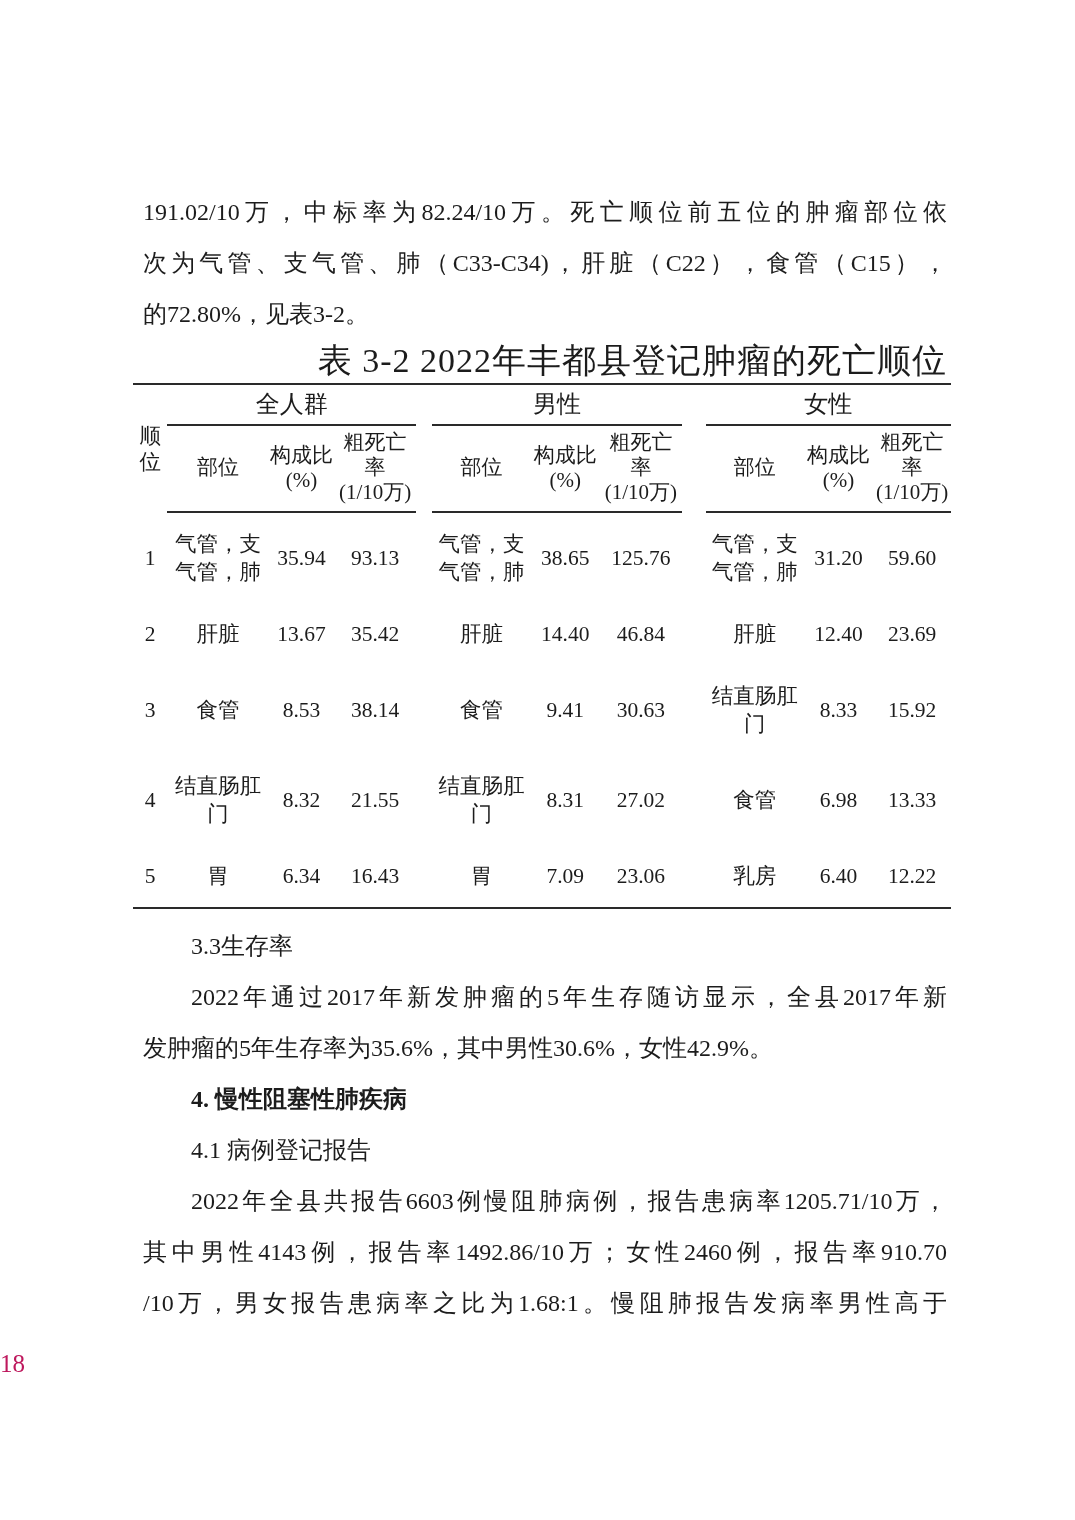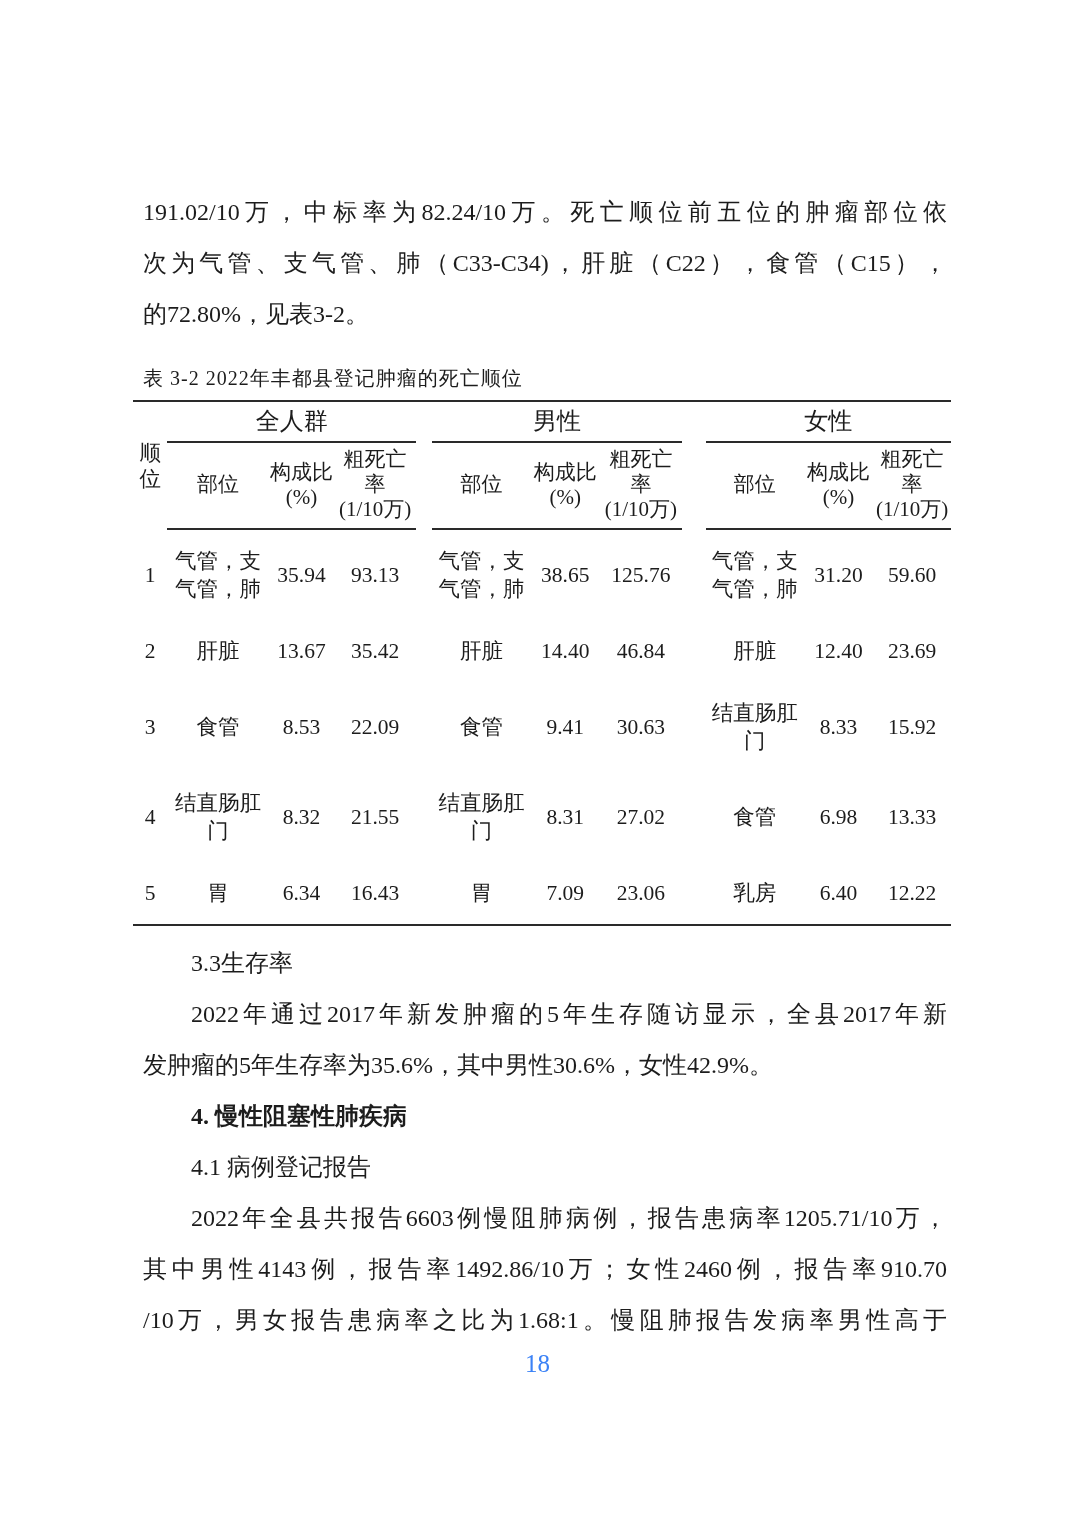--- a/index.html
+++ b/index.html
@@ -20,23 +20,23 @@
     right: 128px;
     top: 0;
   }
   .body-text { font-size: 24px; line-height: 51px; }
   .ln { display: block; text-align: left; }
   .jst { text-align: justify; text-align-last: justify; }
   .indent { text-indent: 2em; }
   .para-top { padding-top: 187px; }
 
   .table-title {
-    margin-top: 17px;
-    text-align: left;
-    font-size: 20px;
+    margin-top: 0;
+    text-align: right;
+    font-size: 34px;
     line-height: 42px;
     letter-spacing: 1px;
   }
 
   table.death-rank {
     width: calc(100% + 14px);
     margin-left: -10px;
     margin-top: 1px;
     border-collapse: collapse;
     border-top: 2px solid #2a2a2a;
@@ -75,23 +75,23 @@
   tbody td.site { word-break: break-all; line-height: 28px; padding: 17px 2px; }
   tbody tr { height: 34px; }
 
   .heading { margin-top: 12px; }
   .bold { font-weight: bold; }
   .page-number {
     position: absolute;
     top: 1350px;
     left: 0;
     width: 100%;
-    text-align: center;
+    text-align: left;
     font-size: 25px;
-    color: #3b82f6;
+    color: #be185d;
   }
 </style>
 </head>
 <body>
 
 <div class="page">
   <div class="content">
 
     <div class="body-text para-top">
       <span class="ln jst">191.02/10万，中标率为82.24/10万。死亡顺位前五位的肿瘤部位依</span>
@@ -170,21 +170,21 @@
           <td>46.84</td>
           <td class="gap"></td>
           <td class="site">肝脏</td>
           <td>12.40</td>
           <td>23.69</td>
         </tr>
         <tr>
           <td>3</td>
           <td class="site">食管</td>
           <td>8.53</td>
-          <td>22.09</td>
+          <td>38.14</td>
           <td class="gap"></td>
           <td class="site">食管</td>
           <td>9.41</td>
           <td>30.63</td>
           <td class="gap"></td>
           <td class="site">结直肠肛门</td>
           <td>8.33</td>
           <td>15.92</td>
         </tr>
         <tr>

